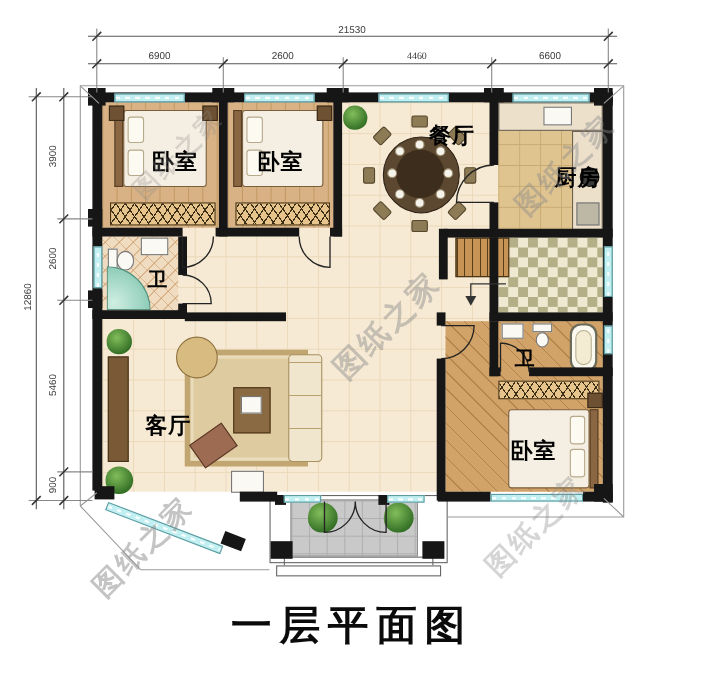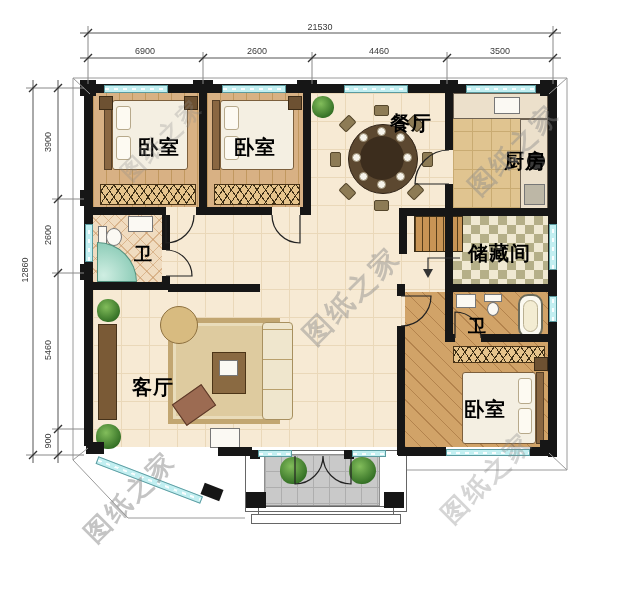--- a/index.html
+++ b/index.html
@@ -244,37 +244,37 @@
     </g>
     <g>
       <path d="M460,258 L428,258 L428,270" stroke="#333" fill="none" stroke-width="1.2"></path>
       <polygon points="423,269 433,269 428,278" fill="#333"></polygon>
     </g>
   </svg>
 
   <div class="abs dim" style="left:290px;top:22px;width:60px;">21530</div>
   <div class="abs dim" style="left:115px;top:46px;width:60px;">6900</div>
   <div class="abs dim" style="left:227px;top:46px;width:60px;">2600</div>
-  <div class="abs dim" style="left:349px;top:46px;width:60px;">4460</div>
-  <div class="abs dim" style="left:470px;top:46px;width:60px;">3500</div>
+  <div class="abs dim" style="left:349px;top:46px;width:60px;font-family:Liberation Serif, serif;">4460</div>
+  <div class="abs dim" style="left:470px;top:46px;width:60px;">6600</div>
   <div class="abs dim dim-v" style="left:5px;top:265px;">12860</div>
   <div class="abs dim dim-v" style="left:28px;top:137px;">3900</div>
   <div class="abs dim dim-v" style="left:28px;top:230px;">2600</div>
   <div class="abs dim dim-v" style="left:28px;top:345px;">5460</div>
   <div class="abs dim dim-v" style="left:28px;top:436px;">900</div>
 
   <div class="abs lbl" style="left:138px;top:134px;">卧室</div>
   <div class="abs lbl" style="left:234px;top:134px;">卧室</div>
   <div class="abs lbl" style="left:390px;top:110px;">餐厅</div>
   <div class="abs lbl" style="left:504px;top:148px;">厨房</div>
   <div class="abs lbl lbl-sm" style="left:134px;top:242px;">卫</div>
-  <div class="abs lbl" style="left:468px;top:240px;">储藏间</div>
   <div class="abs lbl lbl-sm" style="left:468px;top:314px;">卫</div>
   <div class="abs lbl" style="left:464px;top:396px;">卧室</div>
   <div class="abs lbl" style="left:132px;top:374px;">客厅</div>
 
   <div class="abs wm" style="left:162px;top:140px;opacity:.28;font-size:23px;">图纸之家</div>
   <div class="abs wm" style="left:514px;top:150px;opacity:.42;">图纸之家</div>
   <div class="abs wm" style="left:352px;top:296px;opacity:.45;font-size:28px;">图纸之家</div>
   <div class="abs wm" style="left:130px;top:497px;opacity:.5;">图纸之家</div>
   <div class="abs wm" style="left:487px;top:478px;opacity:.35;">图纸之家</div>
 
+  <div class="abs title">一层平面图</div>
 </div>
 
 </body></html>

